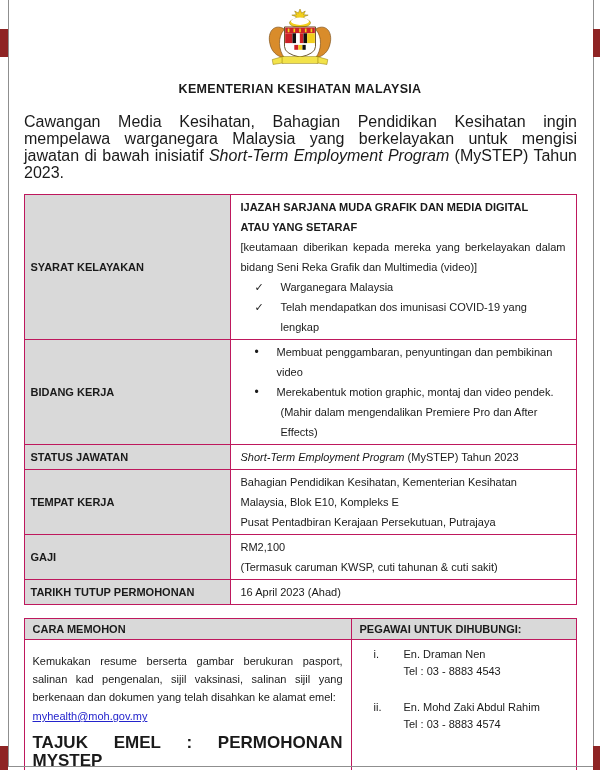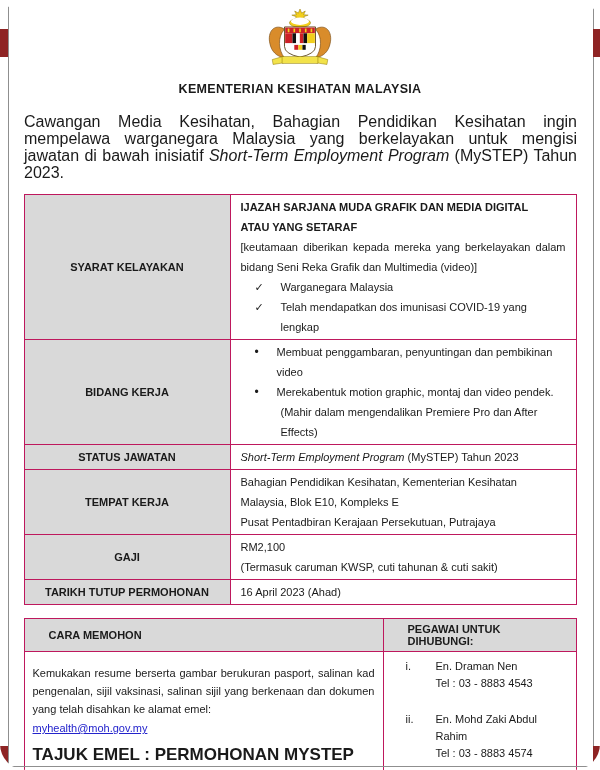--- a/index.html
+++ b/index.html
@@ -3,21 +3,20 @@
 <meta charset="utf-8">
 <style>
   html,body{margin:0;padding:0;background:#fff;}
   .page{
     position:relative;
     width:600px;height:770px;
     background:#fff;
     font-family:"Liberation Sans", sans-serif;
     color:#1a1a1a;
     overflow:hidden;
-    border-radius:26px;
   }
   
   .page-frame{
     position:absolute; left:8px; right:6px; top:-4px; bottom:3px;
     border:1px solid #8f8f8f;
     pointer-events:none;
   }
   
   .corner{position:absolute;background:var(--corner-red,#8e2424);}
   .corner.tl{left:0;top:29px;width:8px;height:28px;}
@@ -35,40 +34,40 @@
     font-size:16px;line-height:17px;text-align:justify;
   }
   .intro i{font-style:italic;}
 
   table{border-collapse:collapse;table-layout:fixed;}
   td{border:1px solid #be185d;vertical-align:middle;}
 
   .main-table{width:553px;margin:13px auto 0;}
   .main-table .lbl{
     width:193px;background:var(--label-bg,#d9d9d9);
-    font-weight:bold;font-size:11px;text-align:center;
+    font-weight:bold;font-size:11px;
     padding:2px 6px;
   }
   .main-table .val{
     font-size:11px;line-height:20px;
     padding:2px 10px 2px 10px;text-align:left;vertical-align:middle;
   }
   .bold-line{font-weight:bold;}
   .note-line{text-align:justify;}
   .check-item,.bullet-item{display:flex;gap:16px;padding-left:14px;}
   .tick{flex:0 0 10px;}
   .bullet{flex:0 0 6px;font-size:12px;}
   .sub-line{padding-left:40px;}
   .val .ital{font-style:italic;}
 
   .apply-table{width:553px;margin:13px auto 0;}
   .apply-table .hdr{
     background:var(--label-bg,#d9d9d9);
     font-weight:bold;font-size:11px;
-    padding:4px 24px;text-align:left;
+    padding:4px 8px;text-align:left;
   }
   .apply-table .c1{width:310px;}
   .apply-table .body-left{
     font-size:11px;line-height:18px;text-align:justify;
     padding:12px 8px 6px;vertical-align:top;
   }
   .email-link{
     display:inline-block;margin-top:1px;
     color:var(--link-blue,#2323cc);font-weight:normal;text-decoration:underline;
     cursor:pointer;

